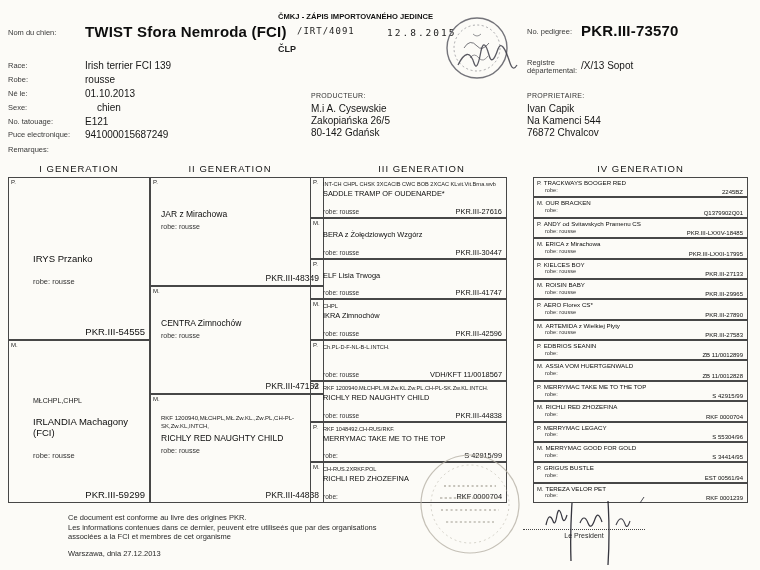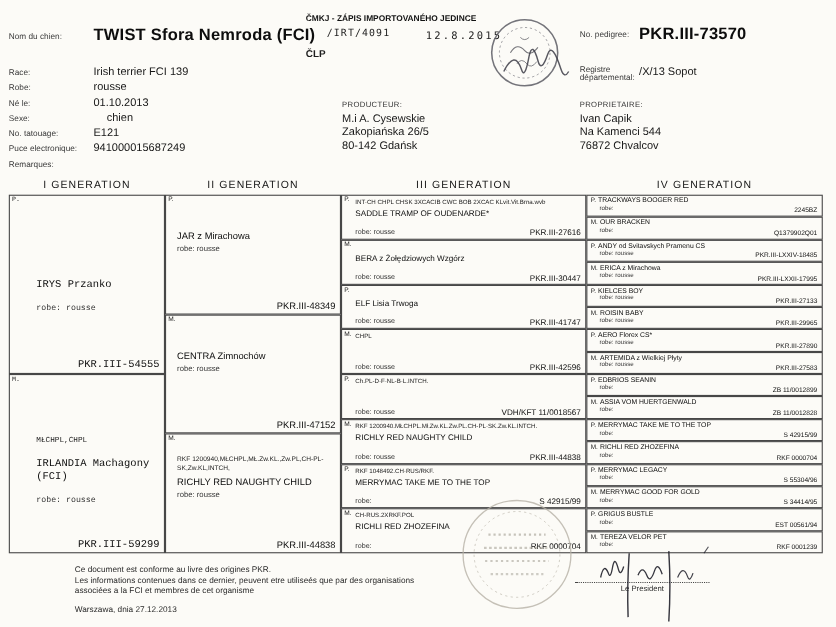--- a/index.html
+++ b/index.html
@@ -21,21 +21,21 @@
   .genhdr{position:absolute;top:0;font-size:9.5px;letter-spacing:1px;color:#141414;text-align:center;}
   .grid{position:absolute;top:14px;left:0;width:740px;height:326px;}
   .col{position:absolute;top:0;height:326px;display:flex;flex-direction:column;}
   .cell{position:relative;flex:1 1 0;border:1px solid #474747;box-sizing:border-box;overflow:hidden;}
   .sex{position:absolute;top:1px;left:2px;font-size:6px;line-height:1;color:#222;}
   .reg{position:absolute;right:4px;bottom:1px;color:#0f0f0f;white-space:nowrap;}
   .titles{color:#222;}
   .name{color:#0c0c0c;}
   .robe{color:#333;}
 
-  .g1{padding:56px 6px 6px 24px;font-family:Liberation Mono, monospace;}
+  .g1{padding:56px 6px 6px 24px;}
   .g1 .titles{font-size:7px;min-height:9px;margin-bottom:10px;}
   .g1 .name{font-size:9.5px;}
   .g1 .robe{font-size:7.5px;margin-top:13px;}
   .g1 .reg{font-size:9.5px;bottom:2px;}
 
   .g2{padding:20px 6px 12px 10px;}
   .g2 .titles{font-size:6px;min-height:8px;margin-bottom:3px;line-height:1.25;}
   .g2 .name{font-size:8.5px;}
   .g2 .robe{font-size:7px;margin-top:4px;}
   .g2 .reg{font-size:8.5px;bottom:2px;}
@@ -127,21 +127,21 @@
         </div>
         <div class="cell g1">
           <span class="sex">M.</span>
           <div class="titles">MŁCHPL,CHPL</div>
           <div class="name">IRLANDIA Machagony (FCI)</div>
           <div class="robe">robe: rousse</div>
           <span class="reg">PKR.III-59299</span>
         </div>
       </div>
 
-      <div class="col" style="left:142px;width:160px;">
+      <div class="col" style="left:142px;width:174px;">
         <div class="cell g2">
           <span class="sex">P.</span>
           <div class="titles"></div>
           <div class="name">JAR z Mirachowa</div>
           <div class="robe">robe: rousse</div>
           <span class="reg">PKR.III-48349</span>
         </div>
         <div class="cell g2">
           <span class="sex">M.</span>
           <div class="titles"></div>
@@ -151,21 +151,21 @@
         </div>
         <div class="cell g2">
           <span class="sex">M.</span>
           <div class="titles">RKF 1200940,MŁCHPL,MŁ.Zw.KL.,Zw.PL,CH-PL-SK,Zw.KL,INTCH,</div>
           <div class="name">RICHLY RED NAUGHTY CHILD</div>
           <div class="robe">robe: rousse</div>
           <span class="reg">PKR.III-44838</span>
         </div>
       </div>
 
-      <div class="col" style="left:302px;width:223px;">
+      <div class="col" style="left:302px;width:197px;">
         <div class="cell g3">
           <span class="sex">P.</span>
           <div class="titles">INT-CH CHPL CHSK 3XCACIB CWC BOB 2XCAC KLvit.Vit.Brna.wvb</div>
           <div class="name">SADDLE TRAMP OF OUDENARDE*</div>
           <div class="robe">robe: rousse</div>
           <span class="reg">PKR.III-27616</span>
         </div>
         <div class="cell g3">
           <span class="sex">M.</span>
           <div class="titles"></div>
@@ -176,20 +176,21 @@
         <div class="cell g3">
           <span class="sex">P.</span>
           <div class="titles"></div>
           <div class="name">ELF Lisia Trwoga</div>
           <div class="robe">robe: rousse</div>
           <span class="reg">PKR.III-41747</span>
         </div>
         <div class="cell g3">
           <span class="sex">M.</span>
           <div class="titles">CHPL</div>
+          <div class="name">IKRA Zimnochów</div>
           <div class="robe">robe: rousse</div>
           <span class="reg">PKR.III-42596</span>
         </div>
         <div class="cell g3">
           <span class="sex">P.</span>
           <div class="titles">Ch.PL-D-F-NL-B-L.INTCH.</div>
           <div class="robe">robe: rousse</div>
           <span class="reg">VDH/KFT 11/0018567</span>
         </div>
         <div class="cell g3">

